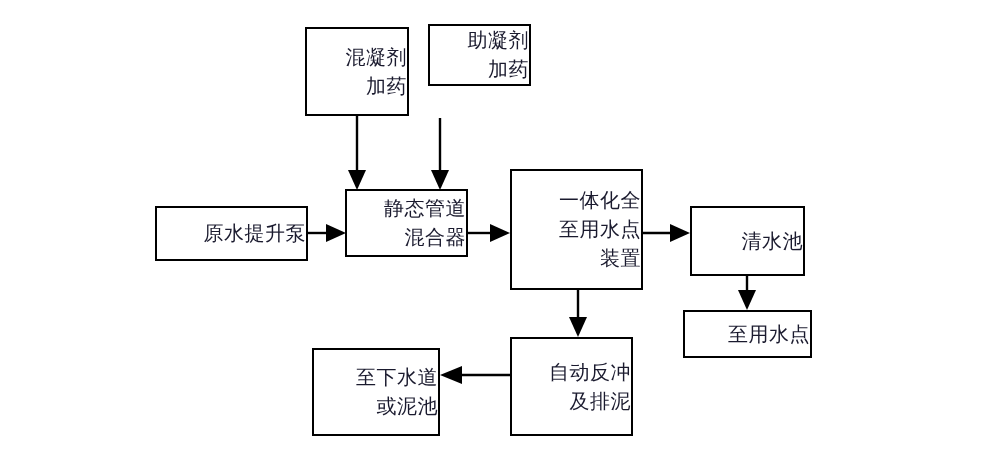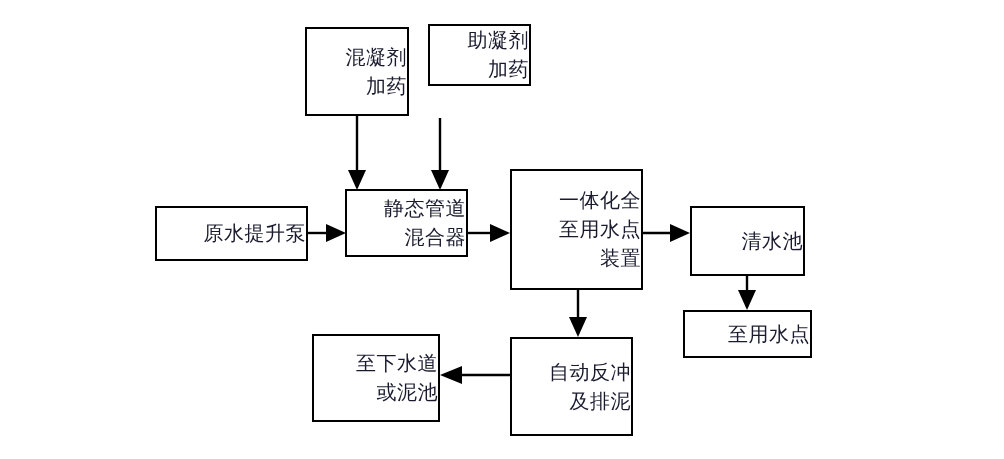--- a/index.html
+++ b/index.html
@@ -134,18 +134,18 @@
 
   <div class="node" style="left:683px; top:310px; width:129px; height:48px;padding-left:27px;">
     <span class="line">至用水点</span>
   </div>
 
   <div class="node" style="left:510px; top:337px; width:123px; height:99px;">
     <span class="line">自动反冲</span>
     <span class="line">及排泥</span>
   </div>
 
-  <div class="node" style="left:312px; top:334px; width:128px; height:88px;font-family:Liberation Serif, serif;">
+  <div class="node" style="left:312px; top:348px; width:128px; height:88px;font-family:Liberation Serif, serif;">
     <span class="line">至下水道</span>
     <span class="line">或泥池</span>
   </div>
 
 </div>
 
 </body></html>

